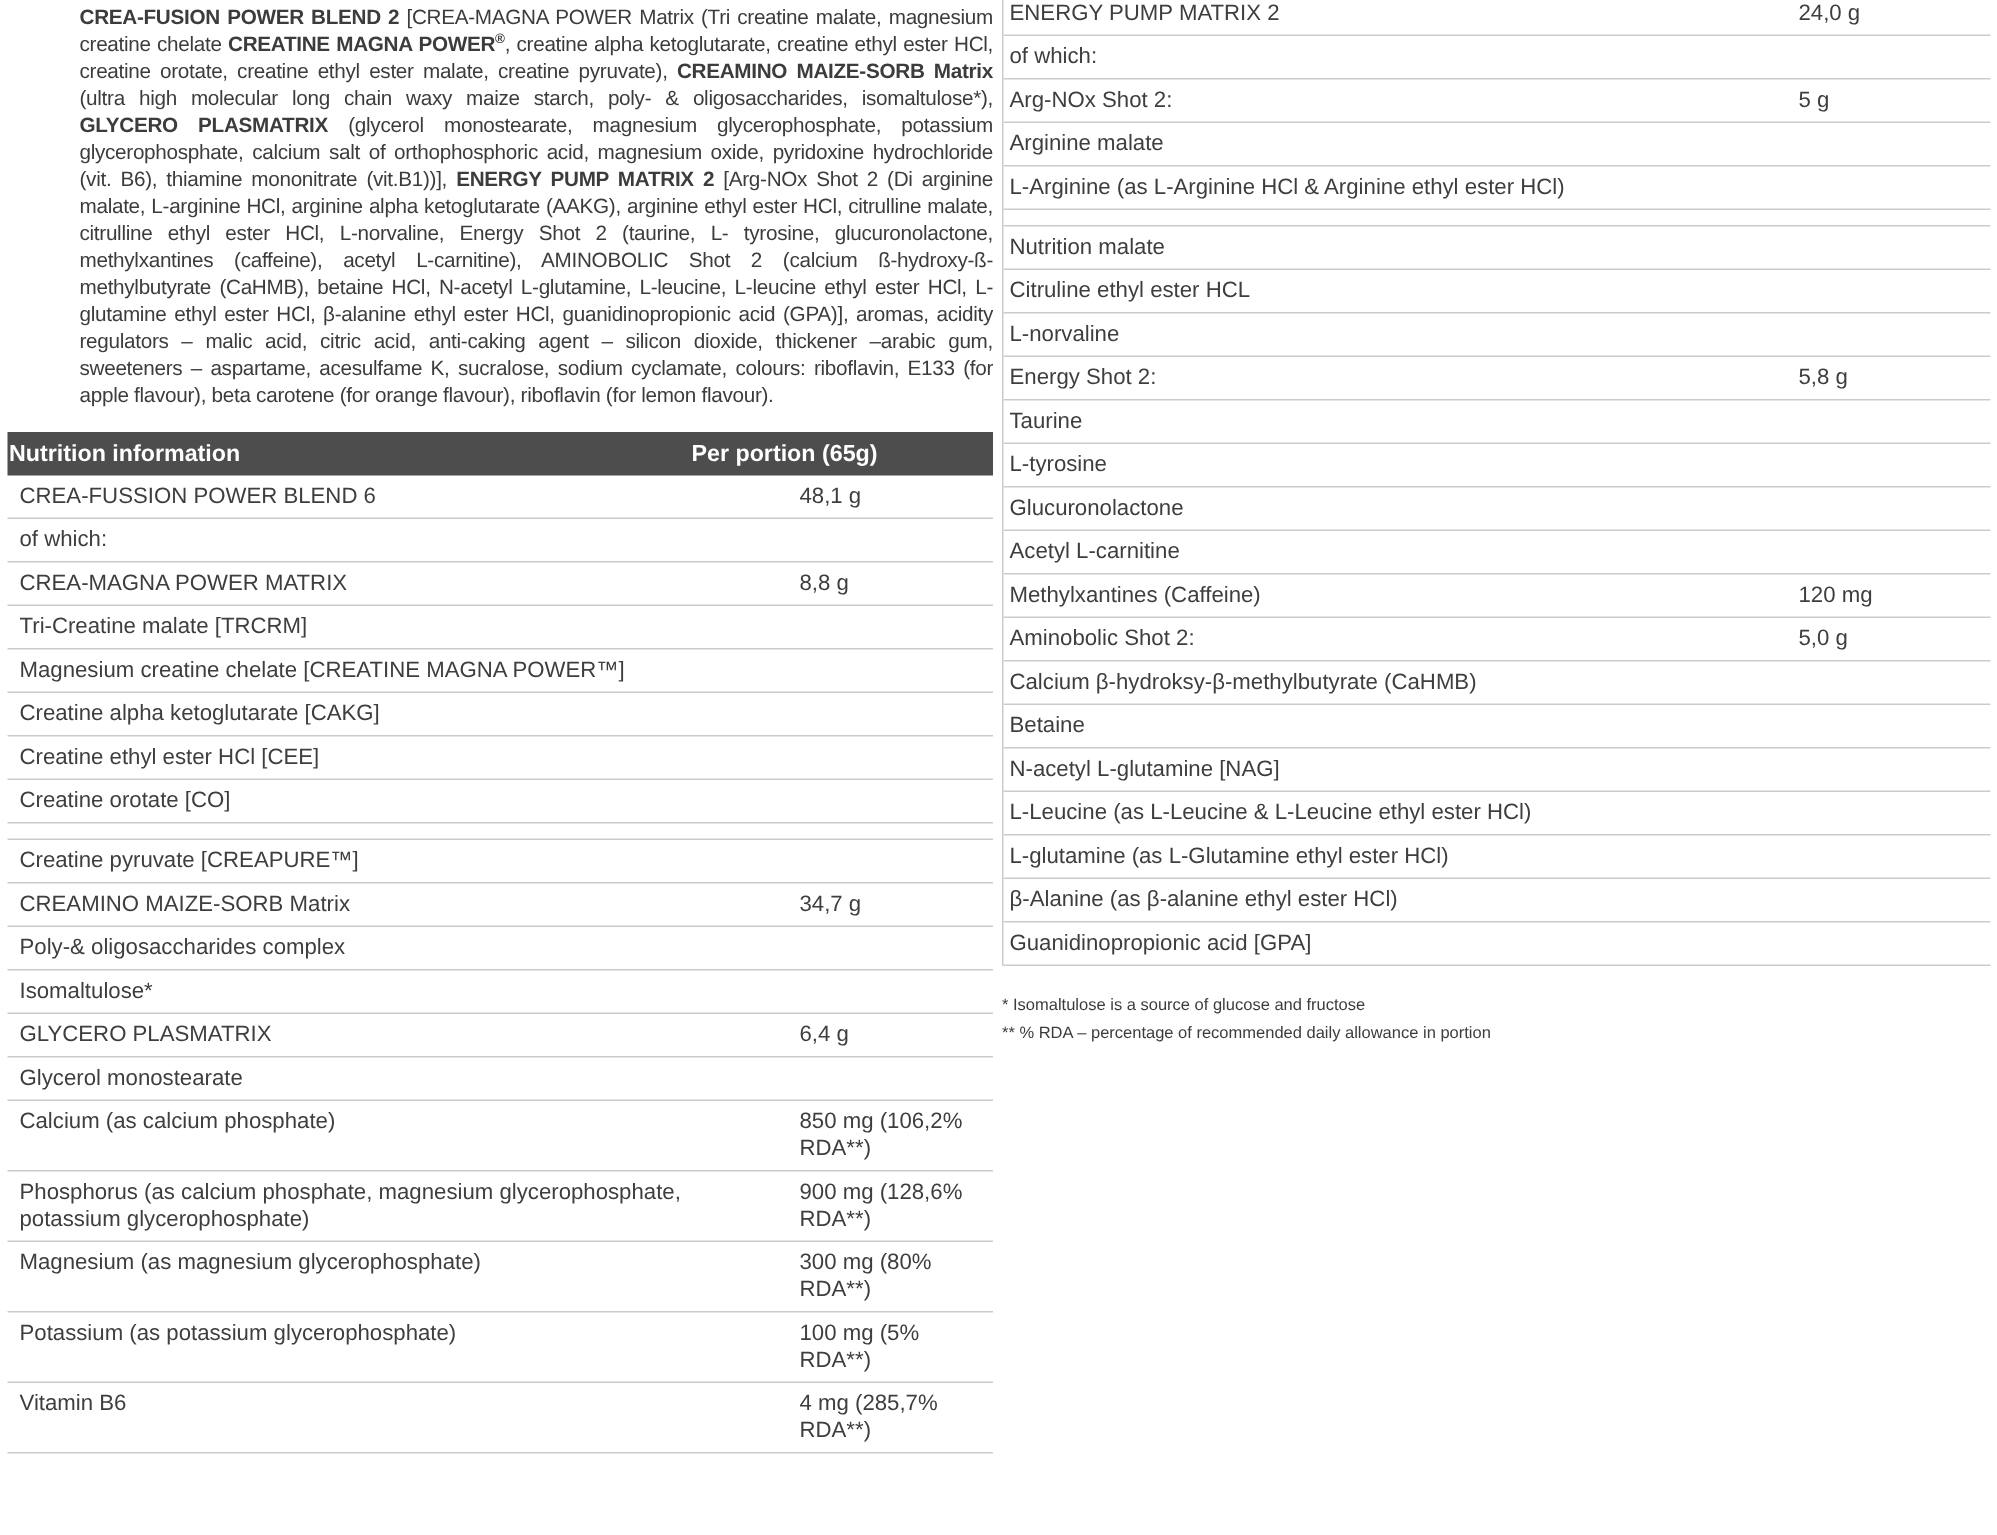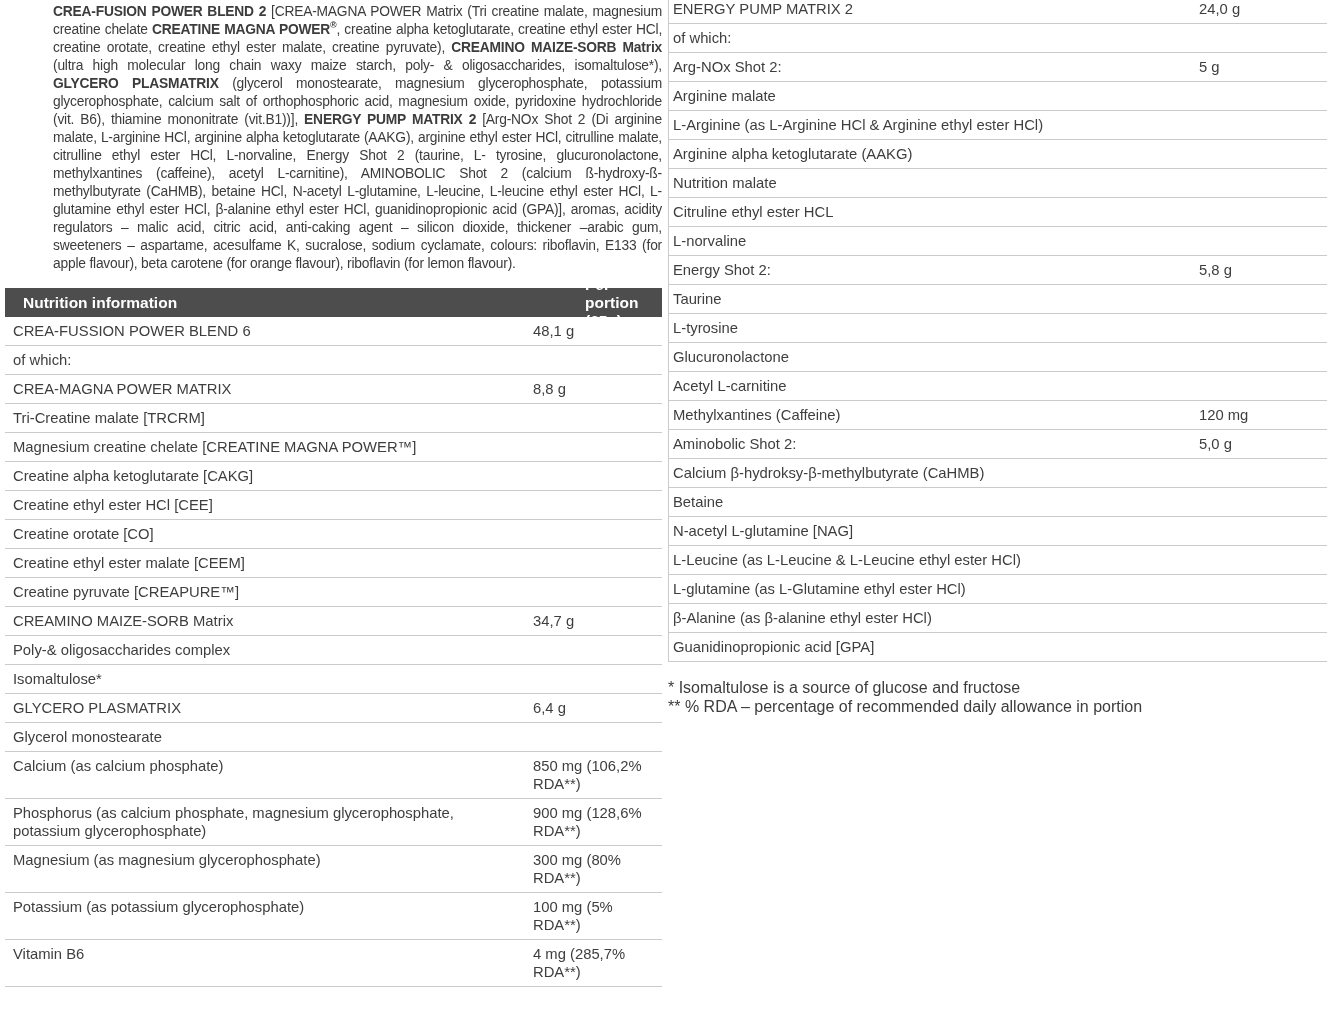--- a/index.html
+++ b/index.html
@@ -48,22 +48,22 @@
   .thead {
     display: flex;
     align-items: center;
     background: #4d4d4d;
     color: #ffffff;
     font-weight: bold;
     font-size: 15.5px;
     height: 29px;
   }
   .thead .lab {
-    width: 580px;
-    padding-left: 18px;
+    width: 456px;
+    padding-left: 1px;
     box-sizing: border-box;
     flex: none;
   }
   .thead .val { flex: 1; }
   .row {
     display: flex;
     border-bottom: 1px solid #cbcbcb;
     padding: 5px 0;
     font-size: 14.8px;
     line-height: 18px;
@@ -81,21 +81,21 @@
     border-left: 1px solid #cbcbcb;
     margin-top: -5px;
   }
   .rtable .lab {
     width: 530px;
     padding-left: 4px;
     padding-right: 12px;
   }
   .footnotes {
     margin-top: 17px;
-    font-size: 16px;
+    font-size: 11px;
     line-height: 18.5px;
     color: #3c3c3c;
   }
 </style>
 </head>
 <body>
 
 <div class="page">
 
   <div class="col-left">
@@ -133,21 +133,20 @@
           </div>
           <div class="row">
             <span class="lab">Creatine ethyl ester HCl [CEE]</span>
             <span class="val"></span>
           </div>
           <div class="row">
             <span class="lab">Creatine orotate [CO]</span>
             <span class="val"></span>
           </div>
           <div class="row">
-            <span class="lab">Creatine ethyl ester malate [CEEM]</span>
             <span class="val"></span>
           </div>
           <div class="row">
             <span class="lab">Creatine pyruvate [CREAPURE™]</span>
             <span class="val"></span>
           </div>
           <div class="row">
             <span class="lab">CREAMINO MAIZE-SORB Matrix</span>
             <span class="val">34,7 g</span>
           </div>
@@ -208,21 +207,20 @@
           </div>
           <div class="row">
             <span class="lab">Arginine malate</span>
             <span class="val"></span>
           </div>
           <div class="row">
             <span class="lab">L-Arginine (as L-Arginine HCl &amp; Arginine ethyl ester HCl)</span>
             <span class="val"></span>
           </div>
           <div class="row">
-            <span class="lab">Arginine alpha ketoglutarate (AAKG)</span>
             <span class="val"></span>
           </div>
           <div class="row">
             <span class="lab">Nutrition malate</span>
             <span class="val"></span>
           </div>
           <div class="row">
             <span class="lab">Citruline ethyl ester HCL</span>
             <span class="val"></span>
           </div>

